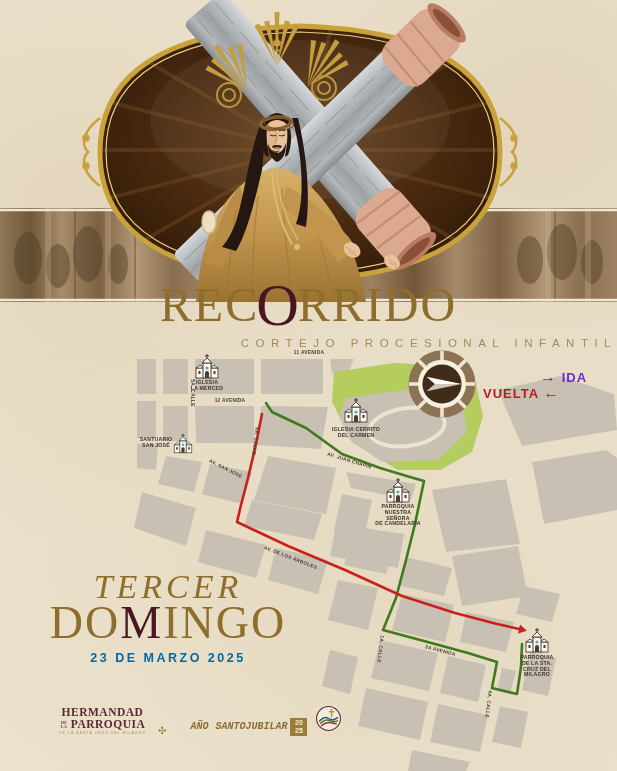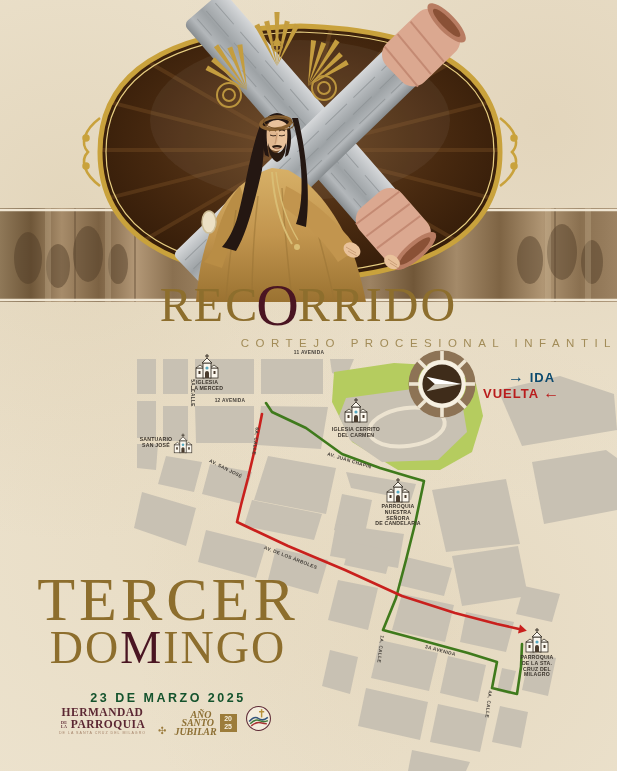--- a/index.html
+++ b/index.html
@@ -30,39 +30,39 @@
     font-size:11.5px;letter-spacing:6.5px;color:#a28c58;font-weight:500;
   }
   
   .legend-row{position:absolute;font-weight:bold;font-size:13px;letter-spacing:1px;white-space:nowrap;}
   .legend-row .arrow{font-size:16px;font-weight:bold;}
   
   .event{
     position:absolute;top:572px;left:22px;width:292px;text-align:center;
     font-family:"Liberation Serif",serif;color:#8d6e2d;
   }
-  .event .l1{font-size:62px;letter-spacing:4px;line-height:.9;}
+  .event .l1{font-size:34px;letter-spacing:4px;line-height:.9;font-style:italic;}
   .event .l2{font-size:46px;letter-spacing:2px;line-height:.86;}
   .event .maroon{color:#4a1522;}
   .event .l3{font-size:18.5px;letter-spacing:9px;margin-top:7px;}
   .event .date{
     font-family:"Liberation Sans",sans-serif;font-size:12.5px;font-weight:bold;
-    letter-spacing:2.5px;color:#14532d;margin-top:24px;
+    letter-spacing:2.5px;color:#0369a1;margin-top:9px;
   }
   
   .footer{
     position:absolute;left:55px;top:698px;height:38px;display:flex;align-items:flex-end;gap:8px;
   }
   .herm{width:95px;text-align:center;color:#5c2733;font-family:"Liberation Serif",serif;line-height:1;}
   .herm .h1{font-size:11.5px;font-weight:bold;letter-spacing:.5px;}
   .herm .h2{font-size:11.5px;font-weight:bold;letter-spacing:.5px;display:flex;justify-content:center;align-items:center;gap:2px;}
   .herm .dela{font-size:4px;line-height:1;width:9px;text-align:center;}
   .herm .h3{font-size:3.6px;letter-spacing:1px;color:#a5836a;margin-top:2px;font-family:"Liberation Sans",sans-serif;}
   .orn{color:#9b7b3c;font-size:10px;}
-  .jub{display:flex;flex-direction:column;color:#8d6f33;font-family:Liberation Serif, serif;
+  .jub{display:flex;flex-direction:row;color:#8d6f33;font-family:Liberation Mono, monospace;
        font-style:italic;font-weight:bold;font-size:10px;line-height:.85;}
   .jub .j1{padding-left:16px;} .jub .j2{padding-left:7px;}
   .jubbox{width:17px;height:18px;background:#9c7c3a;color:#f6efdd;font-size:7px;font-weight:bold;
           line-height:1.2;text-align:center;display:flex;flex-direction:column;justify-content:center;}
   
   .street-label{font:700 4.8px "Liberation Sans",sans-serif;fill:#45403a;letter-spacing:.3px;}
   .church-label{font:700 5.2px "Liberation Sans",sans-serif;fill:#3a332b;letter-spacing:.2px;}
 </style>
 </head>
 <body>
@@ -446,21 +446,21 @@
       <line x1="49" y1="49" x2="56" y2="56"></line>
         <line x1="10" y1="10" x2="17" y2="17"></line>
     </g>
     <circle cx="33" cy="33" r="23" fill="#f7f0e1"></circle>
     <circle cx="33" cy="33" r="19" fill="#3f2c1a"></circle>
     <polygon points="18,26 52,33 26,33" fill="#ffffff"></polygon>
     <polygon points="18,40 52,33 26,33" fill="#cfc8ba"></polygon>
   </svg>
 </div>
 
-<div class="legend-row" style="left: 508px; top: 368px; color: #0c4a6e;">
+<div class="legend-row" style="left: 540px; top: 368px; color: #6d28d9;">
   <span class="arrow">→</span>
   <span>IDA</span>
 </div>
 <div class="legend-row" style="left: 483px; top: 384px; color: #b91c1c;">
   <span>VUELTA</span>
   <span class="arrow">←</span>
 </div>
 
 <div class="event">
   <div class="l1">TERCER</div>

